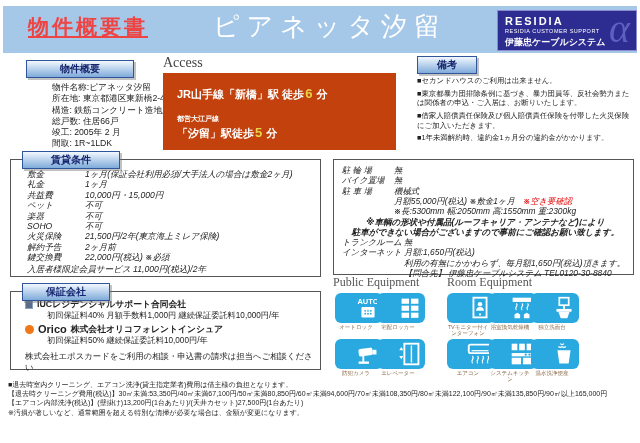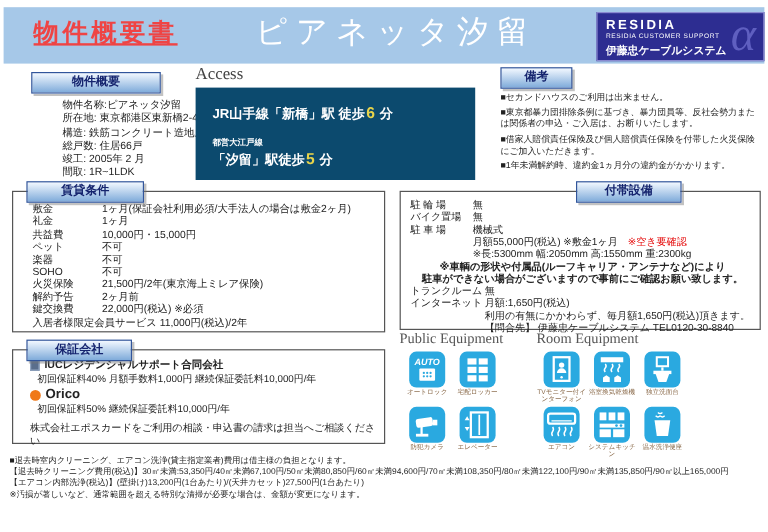--- a/index.html
+++ b/index.html
@@ -22,57 +22,57 @@
   .badge{position:absolute;height:16px;line-height:16px;text-align:center;font-size:10px;font-weight:bold;
          color:#15246e;background:linear-gradient(#f2f8ff,#7fabda);border:1px solid #31559b;
          box-shadow:2px 2px 0 rgba(120,120,120,.45);z-index:3;}
   
   .box{position:absolute;background:#fff;border:1px solid #555;}
   
   .ov-lines{position:absolute;left:52px;top:82px;font-size:8.7px;line-height:11.3px;color:#222;}
   
   .access-title{position:absolute;left:163px;top:55px;font-family:"Liberation Serif","DejaVu Serif",serif;
                 font-size:14px;color:#444;}
-  .access-box{position:absolute;left:163px;top:73px;width:233px;height:77px;background:#0c4a6e;
+  .access-box{position:absolute;left:163px;top:73px;width:233px;height:77px;background:#c2410c;
               color:#fff;font-weight:bold;}
   .access-l1{margin:13px 0 0 14px;font-size:11px;}
   .access-l2{margin:12px 0 0 14px;font-size:7px;}
   .access-l3{margin:1px 0 0 14px;font-size:11px;}
   .walk-num{color:#e8d44a;font-size:13px;padding:0 1px;}
   
   .remarks{position:absolute;left:417px;top:76px;width:219px;font-size:7.4px;line-height:1.3;color:#222;}
   .remarks div{margin-bottom:3px;}
   
   .kv{display:flex;font-size:8.6px;line-height:10.4px;}
   .kv .k{width:58px;flex-shrink:0;}
-  .rental-box{left:10px;top:159px;width:309px;height:116px;}
+  .rental-box{left:10px;top:159px;width:309px;height:116px;font-style:italic;}
   .rental-in{padding:9px 6px 0 16px;}
   .rental-footer{font-size:8.6px;margin-top:1px;}
   
   .fac-box{left:333px;top:159px;width:299px;height:114px;}
-  .fac-in{padding:5px 4px 0 8px;font-size:8.4px;line-height:10.2px;}
+  .fac-in{padding:5px 4px 0 8px;font-size:8.4px;line-height:10.2px;font-style:italic;}
   .fac-in .k{width:52px;}
   .ind{margin-left:52px;}
   .red{color:#e40000;}
   .fac-note{text-align:center;font-weight:bold;font-size:8.5px;}
   
   .gua-box{left:10px;top:291px;width:309px;height:77px;}
   .gua-in{padding:7px 6px 0 14px;font-size:8.8px;line-height:11px;}
-  .gua-terms{margin-left:6px;font-size:8.2px;}
+  .gua-terms{margin-left:22px;font-size:8.2px;}
   .logo-row{display:flex;align-items:center;gap:4px;font-weight:bold;}
   .iuc-logo{width:8px;height:9px;background:#5a6e8c;display:inline-block;
             box-shadow:inset 0 0 0 1px #8fa3c0;}
   .orico-dot{width:9px;height:9px;border-radius:50%;background:#f07818;display:inline-block;}
   .orico-brand{font-size:11px;font-weight:bold;color:#222;letter-spacing:0;}
   
   .eq-title{position:absolute;font-family:"Liberation Serif","DejaVu Serif",serif;font-size:12px;color:#555;}
   .eq-grid{position:absolute;display:grid;grid-auto-rows:46px;}
   .eq-cell{width:42px;text-align:center;}
-  .eq-ic{width:30px;height:30px;margin:0 auto;background:#2aa9e0;border-radius:6px;
-         display:flex;align-items:center;justify-content:flex-start;font-style:italic;}
+  .eq-ic{width:48px;height:30px;margin:0 auto;background:#2aa9e0;border-radius:6px;
+         display:flex;align-items:center;justify-content:flex-end;}
   .eq-lb{font-size:5.5px;line-height:1.15;color:#8a6a4a;margin-top:1px;}
   
   .foot{position:absolute;left:8px;top:380px;width:628px;font-size:7px;line-height:1.32;color:#222;}
 </style>
 </head>
 <body>
 
 <div class="page">
 
   <div class="band"></div>
@@ -150,21 +150,20 @@
           <span>2ヶ月前</span>
         </div>
       <div class="kv">
           <span class="k">鍵交換費</span>
           <span>22,000円(税込) ※必須</span>
         </div>
       <div class="rental-footer">入居者様限定会員サービス 11,000円(税込)/2年</div>
     </div>
   </div>
 
-  <div class="badge" style="left:480px;top:151px;width:86px;">付帯設備</div>
   <div class="box fac-box">
     <div class="fac-in">
       <div class="kv" style="font-size:8.4px">
           <span class="k">駐 輪 場</span>
           <span>無</span>
         </div>
       <div class="kv" style="font-size:8.4px">
           <span class="k">バイク置場</span>
           <span>無</span>
         </div>
@@ -193,20 +192,21 @@
   <div class="box gua-box">
     <div class="gua-in">
       <div class="logo-row">
         <span class="iuc-logo"></span>
         <span>IUCレジデンシャルサポート合同会社</span>
       </div>
       <div class="gua-terms">初回保証料40% 月額手数料1,000円 継続保証委託料10,000円/年</div>
       <div class="logo-row" style="margin-top:3px">
         <span class="orico-dot"></span>
         <span class="orico-brand">Orico</span>
+        <span>株式会社オリコフォレントインシュア</span>
       </div>
       <div class="gua-terms">初回保証料50% 継続保証委託料10,000円/年</div>
       <div style="margin-top:5px;font-size:8.4px">株式会社エポスカードをご利用の相談・申込書の請求は担当へご相談ください</div>
     </div>
   </div>
 
   <div class="eq-title" style="left:333px;top:275px;">Public Equipment</div>
   <div class="eq-title" style="left:447px;top:275px;">Room Equipment</div>
 
   <div class="eq-grid" style="left:335px;top:293px;grid-template-columns:42px 42px;">

